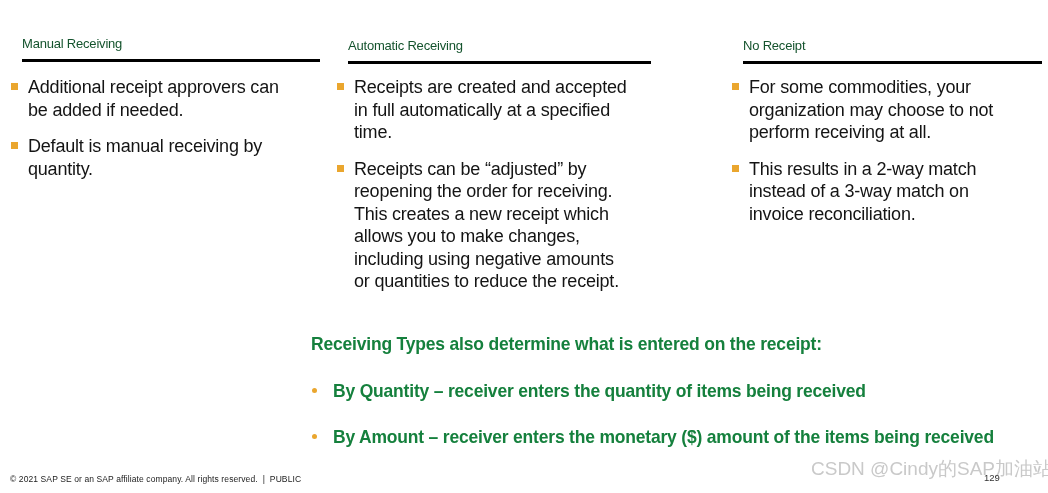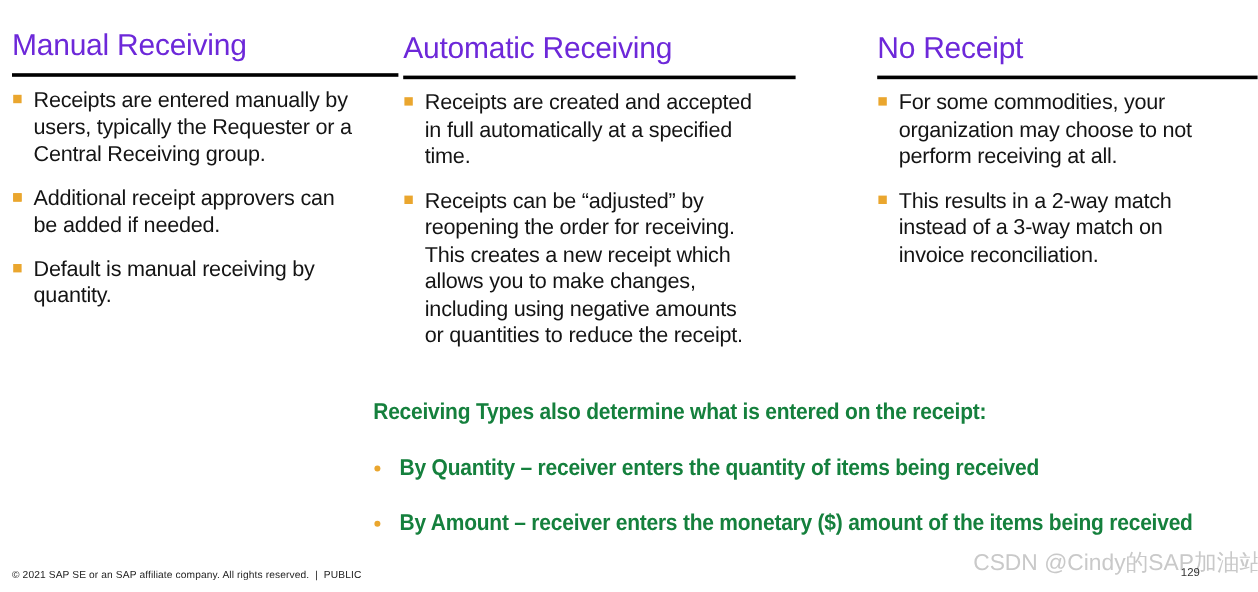--- a/index.html
+++ b/index.html
@@ -12,23 +12,23 @@
   }
   .slide { position: absolute; inset: 0; width: 1048px; height: 493px; background: #fff; }
 
   
   .col { position: absolute; }
   #col-manual    { left: 10px;  top: 24px; width: 322px; }
   #col-automatic { left: 336px; top: 26px; width: 327px; }
   #col-noreceipt { left: 731px; top: 26px; width: 323px; }
 
   .col-title {
-    font-size: 25px; font-weight: 400; color: #6d28d9;
+    font-size: 13px; font-weight: 400; color: #14532d;
     letter-spacing: -0.2px;
-    margin: 0; padding-bottom: 8px;
+    margin: 12px; padding-bottom: 8px;
     border-bottom: 3px solid #000;
   }
   ul.bullets { list-style: none; margin: 8px 0 0 0; padding: 0; }
   ul.bullets li {
     position: relative; padding-left: 18px; margin-bottom: 14px;
     font-size: 18px; line-height: 22.5px; color: #141414; letter-spacing: -0.2px;
   }
   ul.bullets .sq {
     position: absolute; left: 1px; top: 7px;
     width: 7px; height: 7px; background: #EAA62E;
@@ -67,23 +67,20 @@
 </head>
 <body>
 
 <div class="slide">
 
   <section class="col" id="col-manual">
     <h2 class="col-title">Manual Receiving</h2>
     <ul class="bullets">
       <li>
         <span class="sq"></span>
-        <span class="bullet-text">Receipts are entered manually by
-users, typically the Requester or a
-Central Receiving group.</span>
       </li>
       <li>
         <span class="sq"></span>
       </li>
       <li>
         <span class="sq"></span>
         <span class="bullet-text">Additional receipt approvers can
 be added if needed.</span>
       </li>
       <li>

